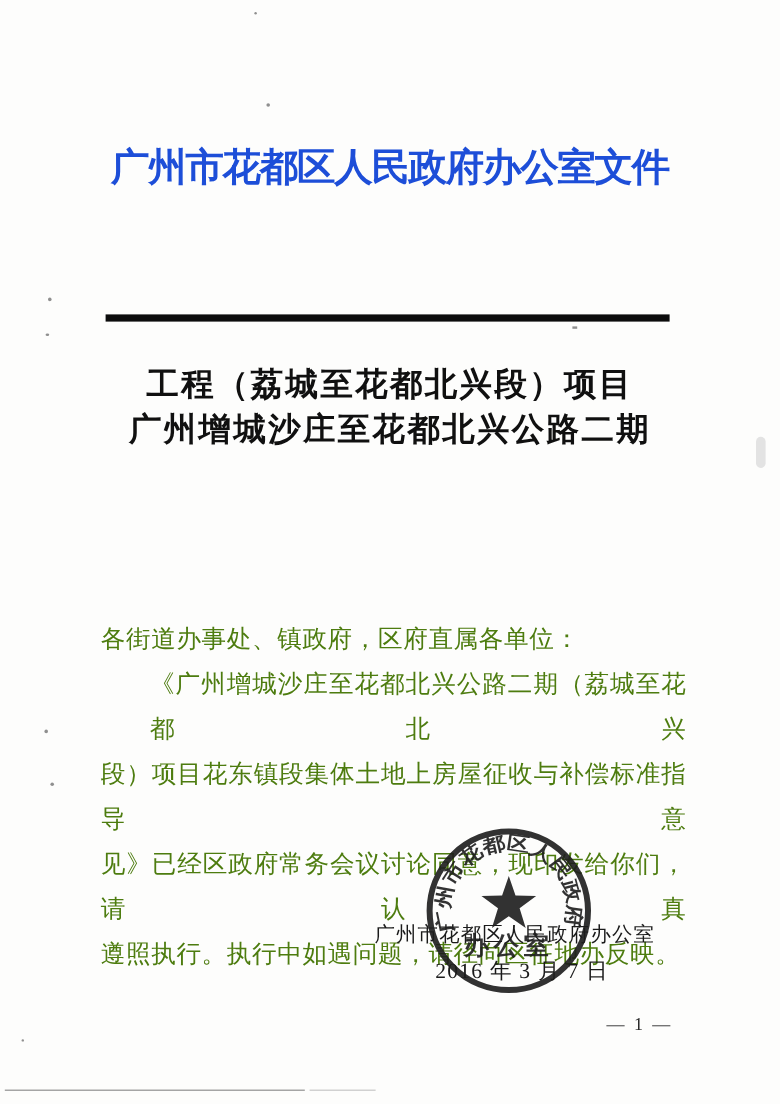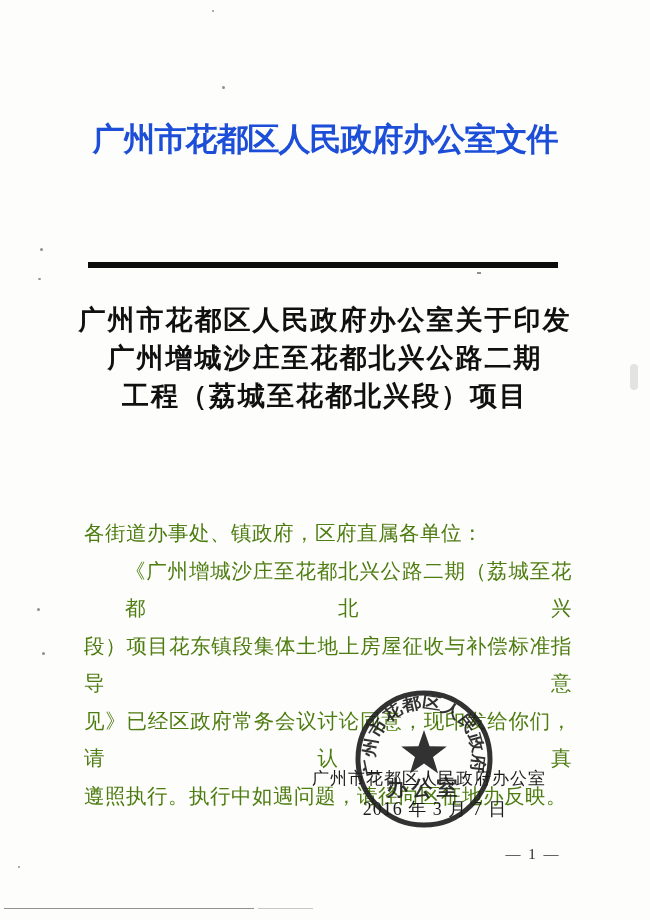--- a/index.html
+++ b/index.html
@@ -69,23 +69,22 @@
 <body>
 
 <div class="page">
 
   <div class="header-title">广州市花都区人民政府办公室文件</div>
 
 
   <div class="rule"></div>
 
   <div class="doc-title">
-    <div class="title-line">广州市花都区人民政府办公室关于印发</div>
+    <div class="title-line">工程（荔城至花都北兴段）项目</div>
     <div class="title-line">广州增城沙庄至花都北兴公路二期</div>
-    <div class="title-line">工程（荔城至花都北兴段）项目</div>
   </div>
 
   <div class="body-block">
     <span class="body-line">各街道办事处、镇政府，区府直属各单位：</span>
     <span class="body-line jl indent">《广州增城沙庄至花都北兴公路二期（荔城至花都北兴</span>
     <span class="body-line jl">段）项目花东镇段集体土地上房屋征收与补偿标准指导意</span>
     <span class="body-line jl">见》已经区政府常务会议讨论同意，现印发给你们，请认真</span>
     <span class="body-line">遵照执行。执行中如遇问题，请径向区征地办反映。</span>
   </div>
 

